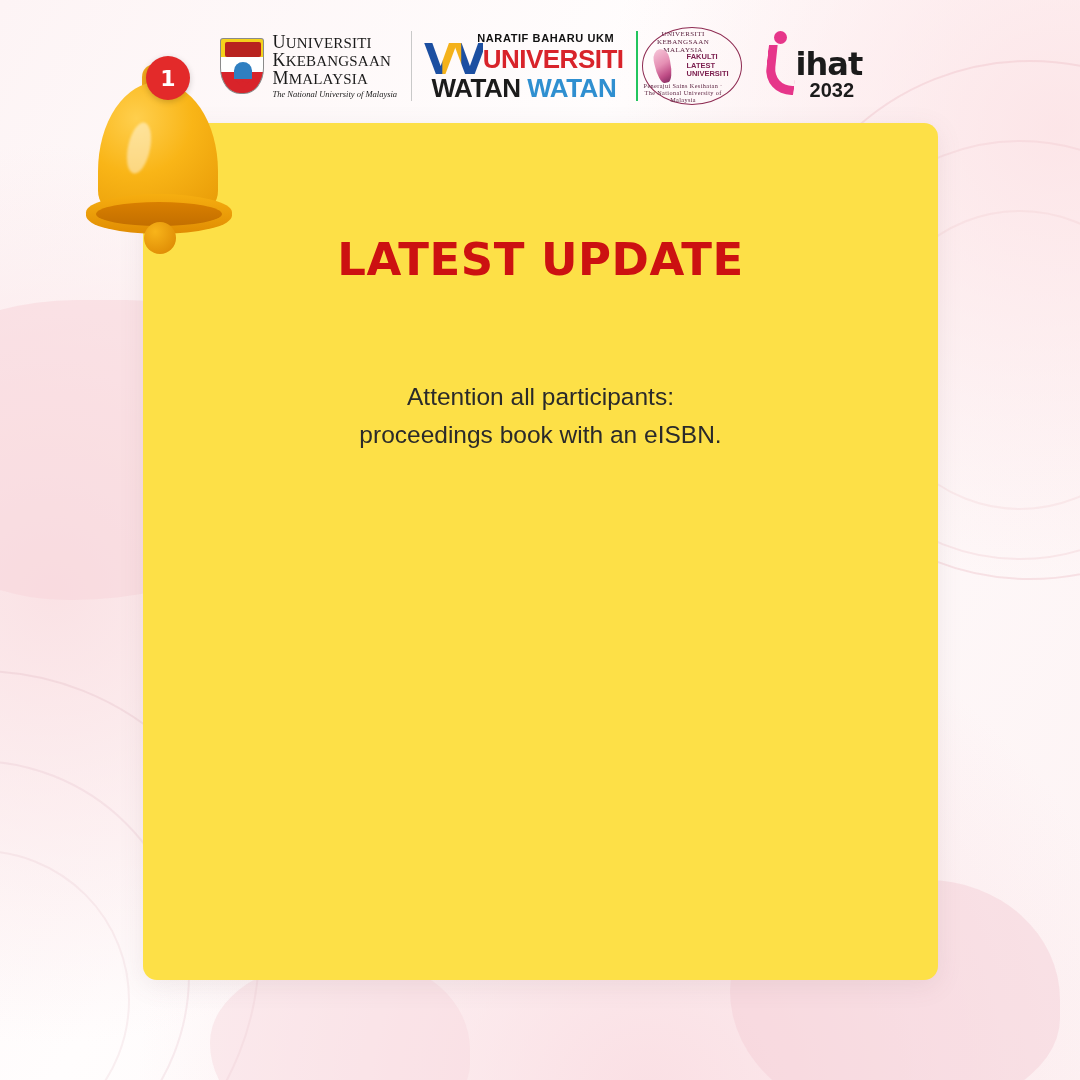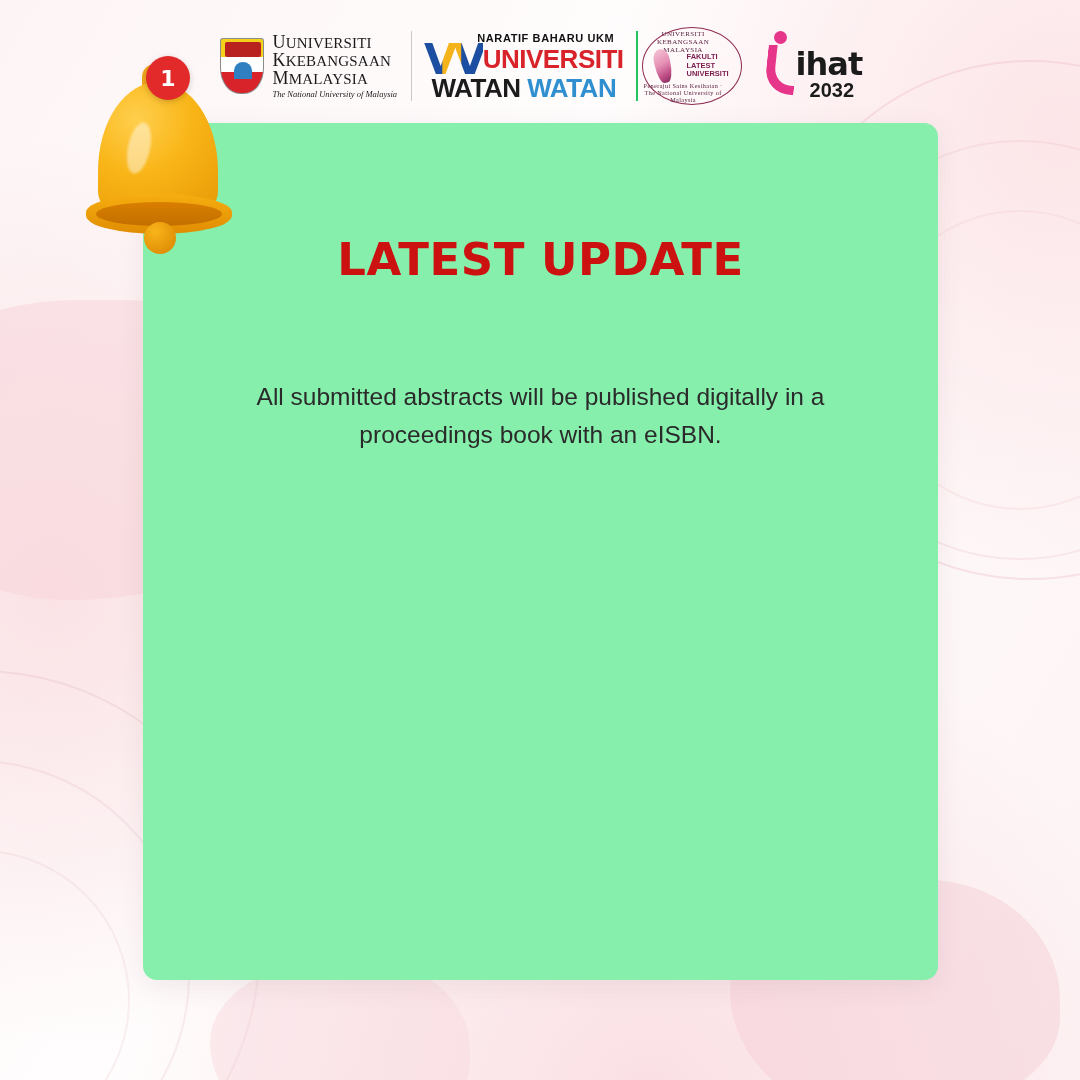--- a/index.html
+++ b/index.html
@@ -148,21 +148,21 @@
     transform: skewX(-6deg);
   }
   .sihat .word { position: absolute; left: 50px; top: 22px; font-size: 32px; font-weight: 900; color: #1b1b1b; letter-spacing: -1px; font-family: "DejaVu Sans", sans-serif;}
   .sihat .year { position: absolute; left: 64px; top: 56px; font-size: 20px; font-weight: 900; color: #1b1b1b; }
 
   
   .card {
     position: absolute;
     left: 143px; top: 123px;
     width: 795px; height: 857px;
-    background: #86efac;
+    background: #fde047;
     border-radius: 14px;
     box-shadow: 0 6px 26px rgba(120,90,95,.10);
     padding: 110px 60px 0;
     text-align: center;
   }
   .headline {
     font-size: 45px;
     font-weight: 900;
     letter-spacing: .5px;
     color: #cc1111;
@@ -290,21 +290,21 @@
     <div class="stroke"></div>
     <div class="word">ihat</div>
     <div class="year">2032</div>
   </div>
 
 </div>
 
 <div class="card">
   <div class="headline">LATEST UPDATE</div>
   <div class="body-text">
-    <div>All submitted abstracts will be published digitally in a</div>
+    <div>Attention all participants:</div>
     <div>proceedings book with an eISBN.</div>
   </div>
 </div>
 
 <div class="bell-wrap">
   <div class="bell-handle"></div>
   <div class="bell-body">
     <div class="bell-shine"></div>
   </div>
   <div class="bell-lip"></div>

